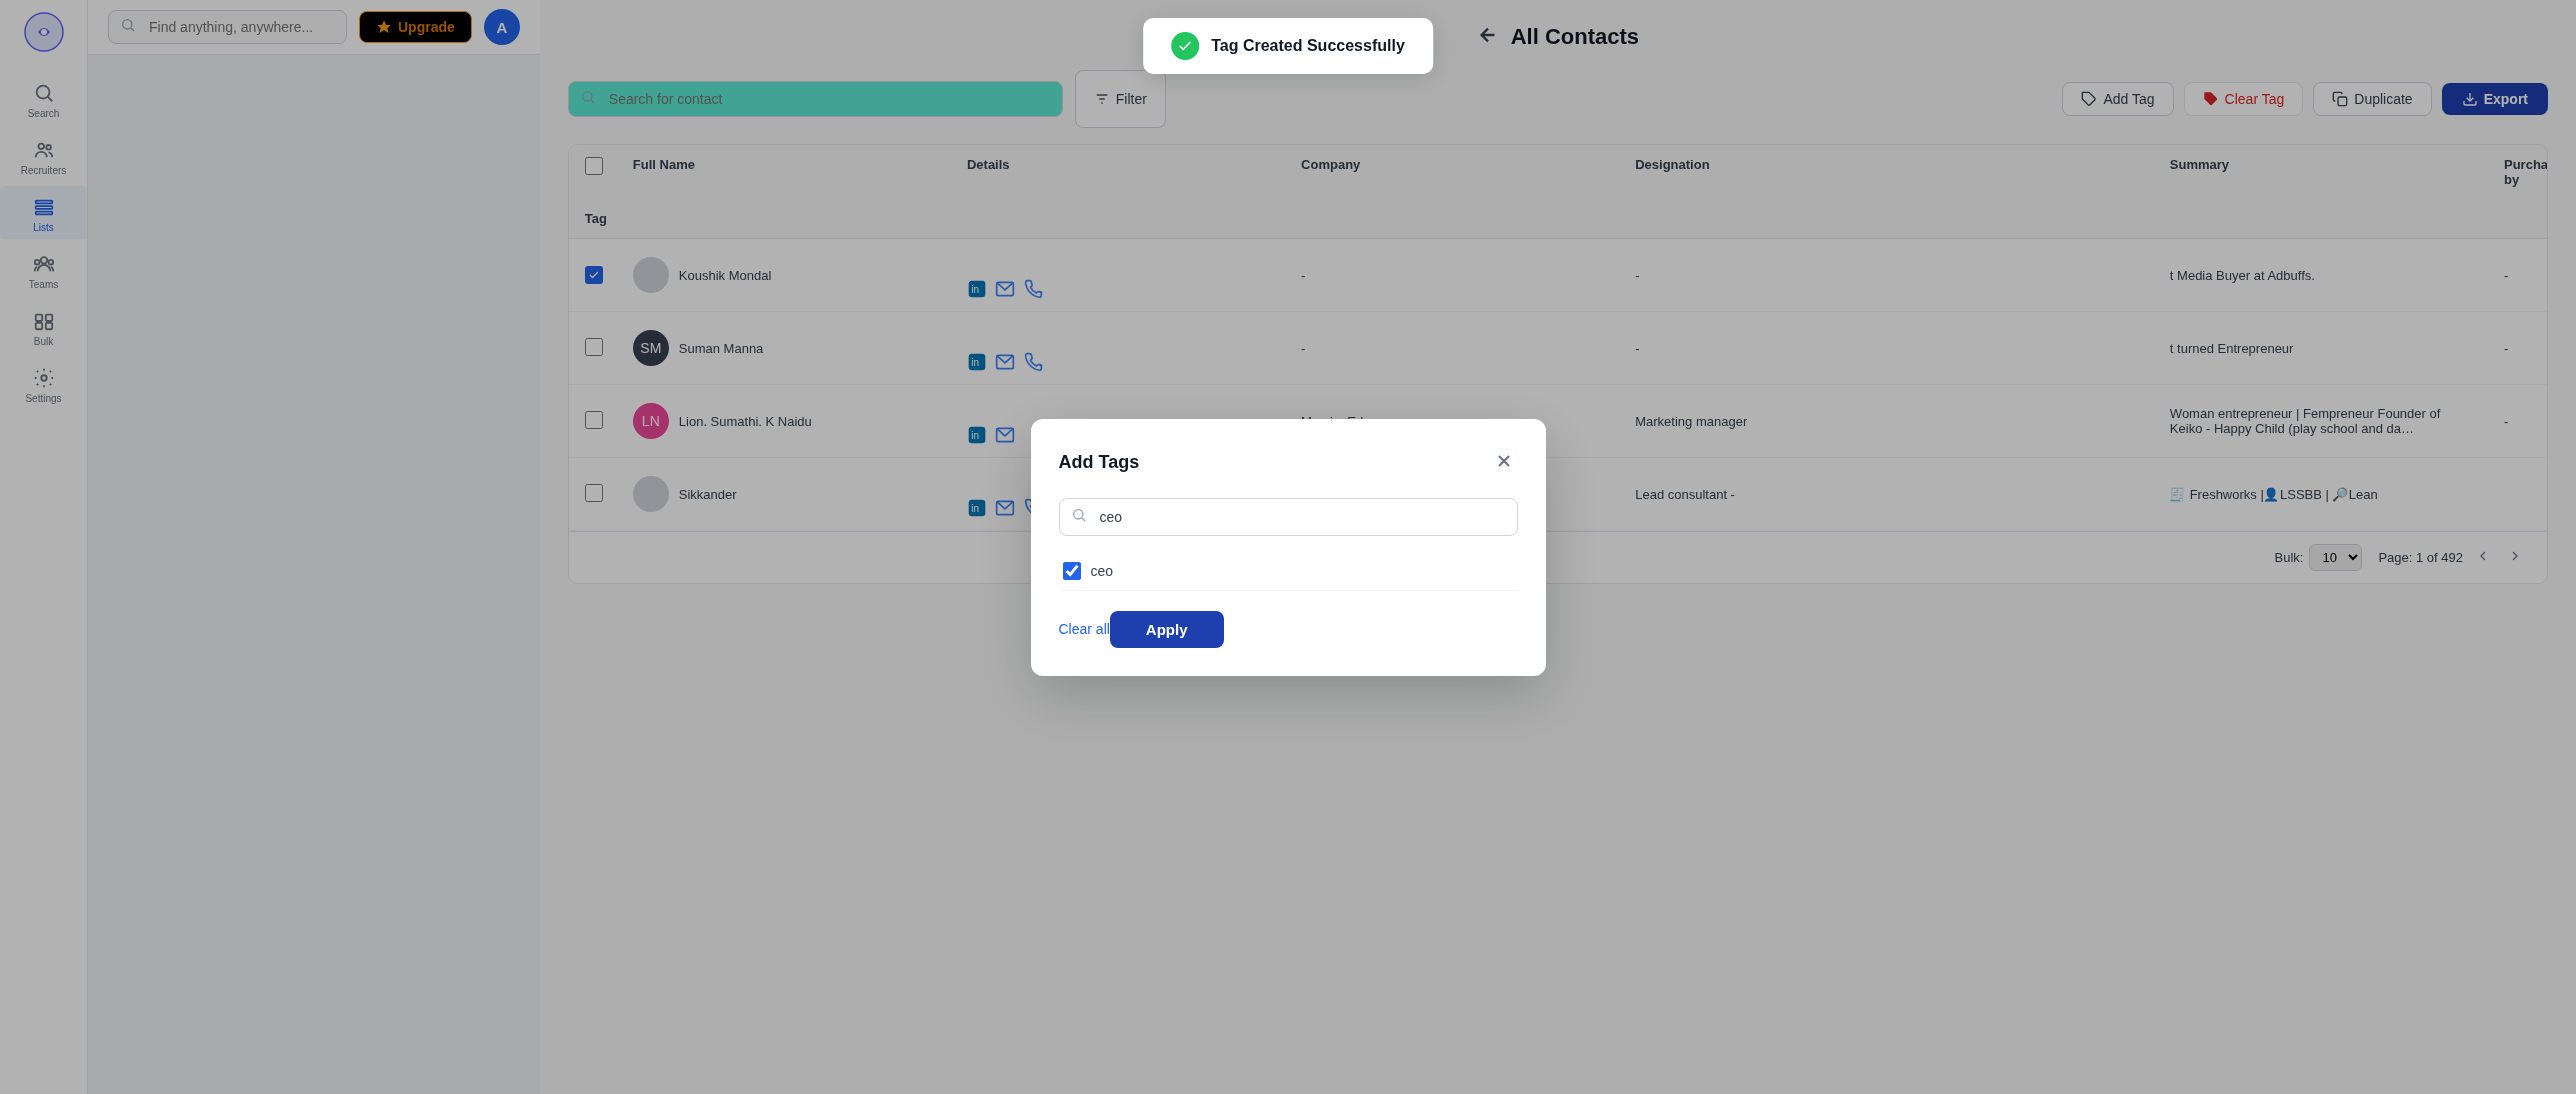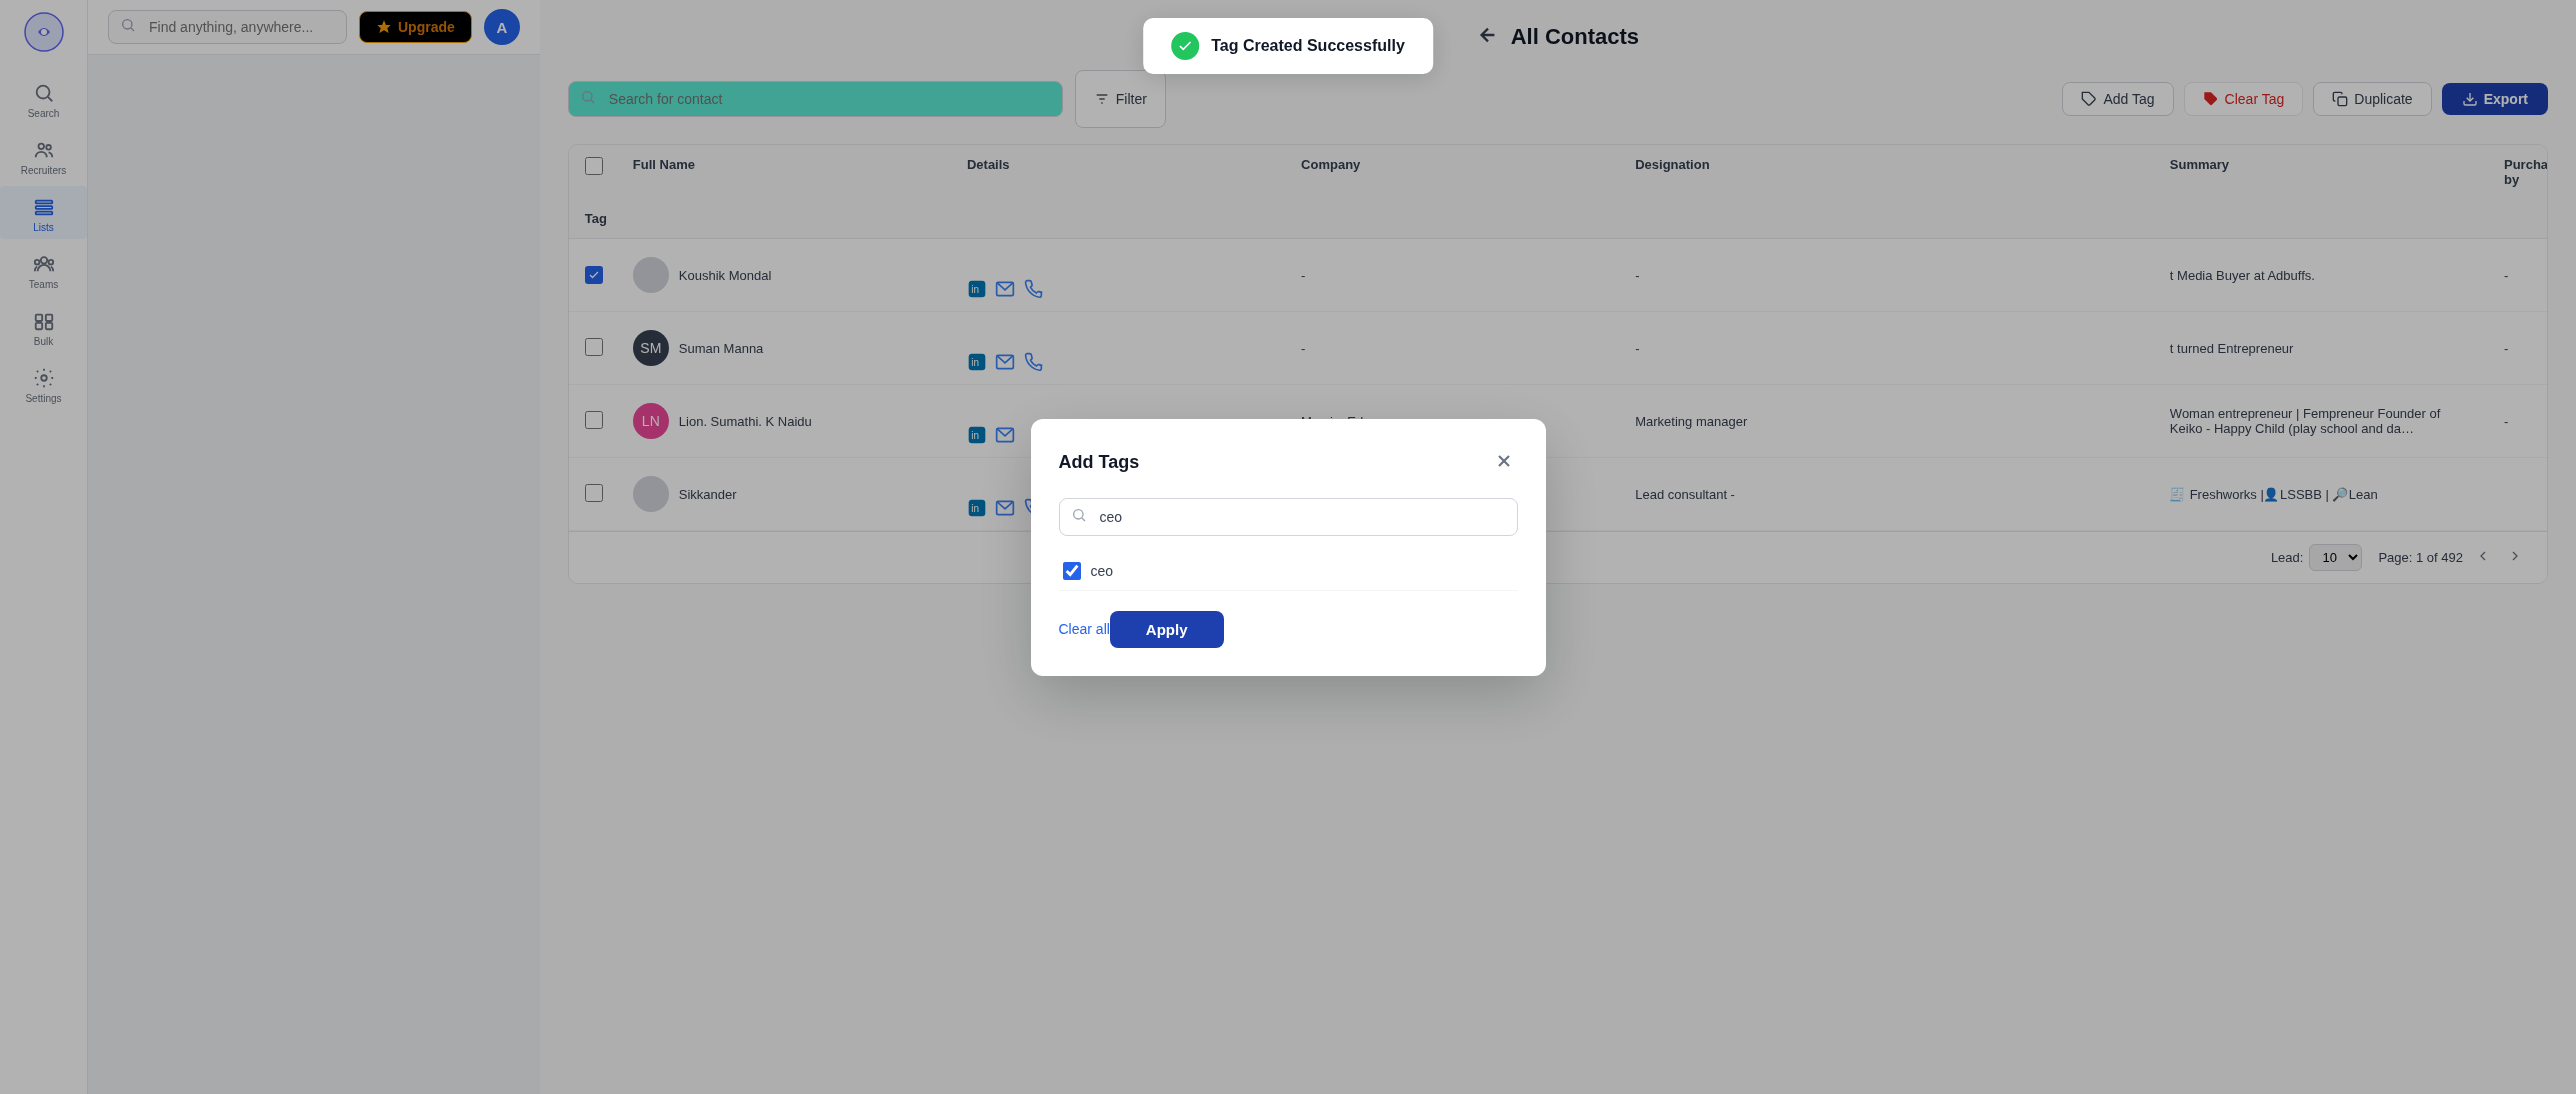--- a/index.html
+++ b/index.html
@@ -382,21 +382,21 @@
             </div>
           </div>
           <div class="td">Freshworks</div>
           <div class="td">Lead consultant -</div>
           <div class="td">🧾 Freshworks |👤LSSBB | 🔎Lean</div>
           <div class="td"></div>
         </div>
 
         <div class="pagination">
           <div class="rows-per-page">
-            <span>Lead:</span>
+            <span>Bulk:</span>
             <select class="rows-select">
               <option>10</option>
               <option>25</option>
               <option>50</option>
             </select>
           </div>
           <div class="page-nav">
             <span>Page: 1 of 492</span>
             <button class="page-nav-btn">
               <svg width="16" height="16" fill="none" stroke="currentColor" stroke-width="2" viewBox="0 0 24 24">

